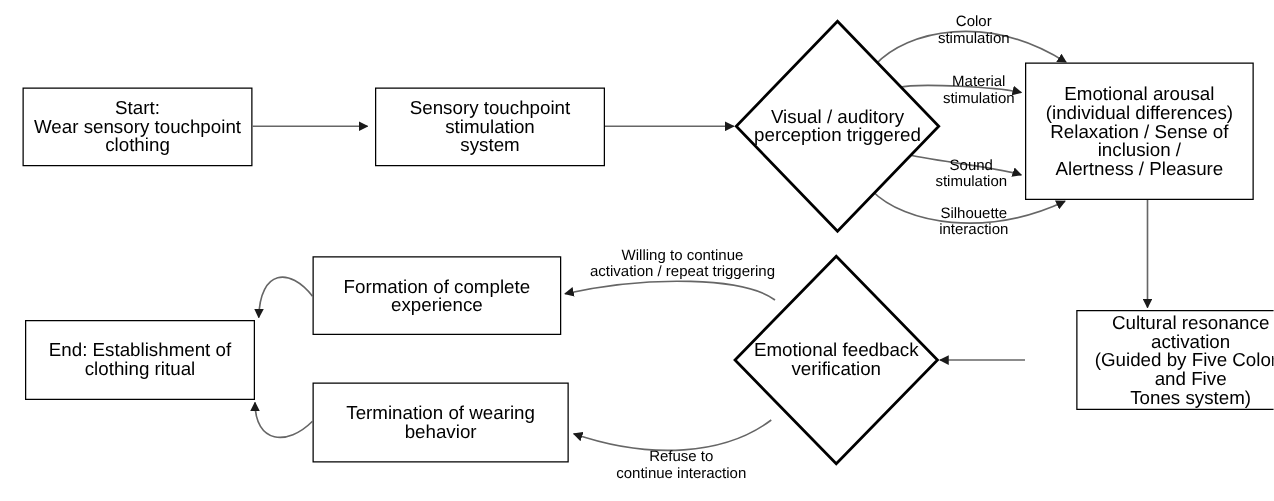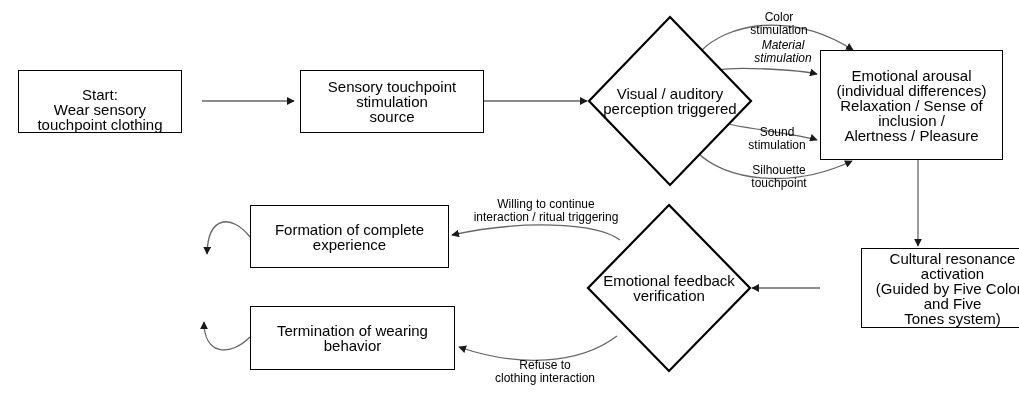--- a/index.html
+++ b/index.html
@@ -112,28 +112,28 @@
       <path d="M 620 240 C 596 222 520 220 452 235"></path>
 
       <path d="M 617 336 C 580 364 520 368 459 347"></path>
 
       <path d="M 250 237 C 232 214 208 215 207 254"></path>
 
       <path d="M 250 337 C 230 357 204 355 204 322"></path>
     </g>
   </svg>
 
-  <div class="node box" style="left:18px; top:70px; width:164px; height:63px;align-items:flex-end;">
+  <div class="node box" style="left:18px; top:70px; width:184px; height:63px;">
     <span class="label">Start:
 Wear sensory touchpoint clothing</span>
   </div>
 
   <div class="node box" style="left:300px; top:70px; width:184px; height:63px;">
     <span class="label">Sensory touchpoint stimulation
-source</span>
+system</span>
   </div>
 
   <div class="diamond-wrap" style="left:587px; top:15px; width:166px; height:172px;">
     <svg class="diamond-shape" viewBox="0 0 166 172" xmlns="http://www.w3.org/2000/svg">
       <polygon points="83,2 164,86 83,170 2,86" fill="#ffffff" stroke="#000000" stroke-width="2.2"></polygon>
     </svg>
     <div class="diamond-text">Visual / auditory
 perception triggered</div>
   </div>
 
@@ -159,32 +159,36 @@
   </div>
 
   <div class="node box" style="left:250px; top:306px; width:205px; height:64px;">
     <span class="label">Termination of wearing behavior</span>
   </div>
 
   <div class="node box" style="left:250px; top:205px; width:199px; height:63px;">
     <span class="label">Formation of complete experience</span>
   </div>
 
+  <div class="node box" style="left:20px; top:256px; width:184px; height:64px;">
+    <span class="label">End: Establishment of
+clothing ritual</span>
+  </div>
 
   <div class="edge-label" style="left:736px; top:11px; width:86px;">Color
 stimulation</div>
 
-  <div class="edge-label" style="left:738px; top:39px; width:90px;font-style:italic;">Material
+  <div class="edge-label" style="left:738px; top:59px; width:90px;">Material
 stimulation</div>
 
   <div class="edge-label" style="left:734px; top:126px; width:86px;">Sound
 stimulation</div>
 
   <div class="edge-label" style="left:732px; top:164px; width:94px;">Silhouette
-touchpoint</div>
+interaction</div>
 
   <div class="edge-label" style="left:466px; top:198px; width:160px;">Willing to continue
-interaction / ritual triggering</div>
+activation / repeat triggering</div>
 
   <div class="edge-label" style="left:482px; top:359px; width:126px;">Refuse to
-clothing interaction</div>
+continue interaction</div>
 
 </div>
 
 </body></html>

